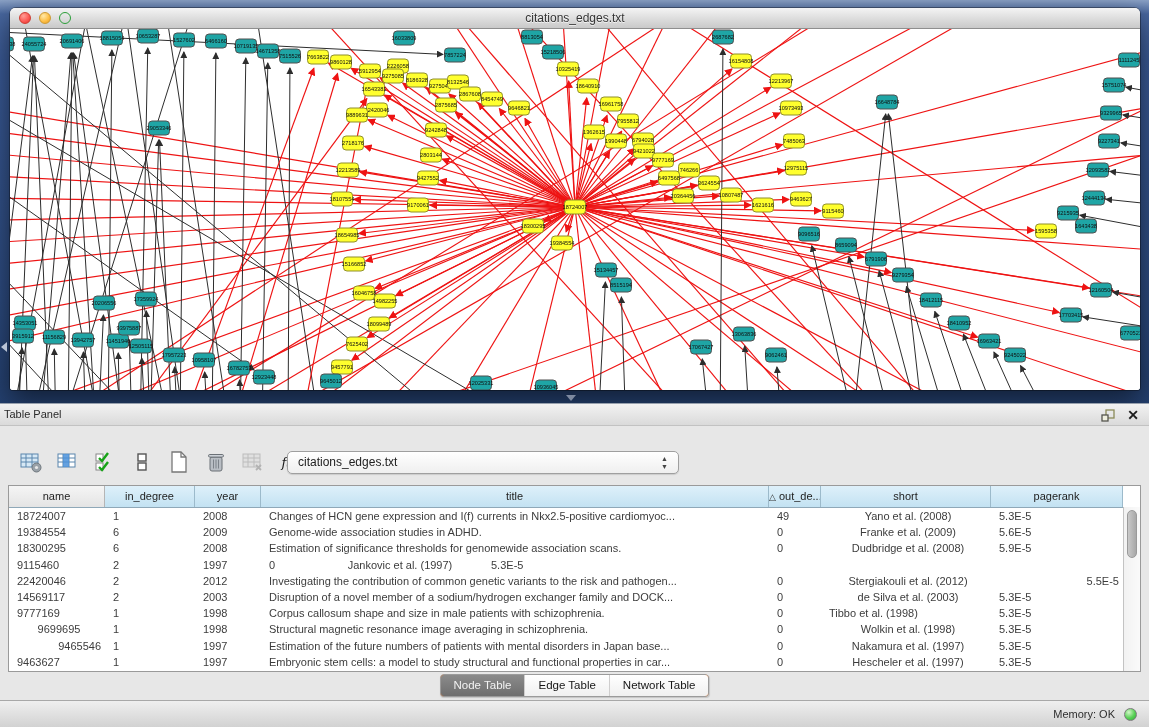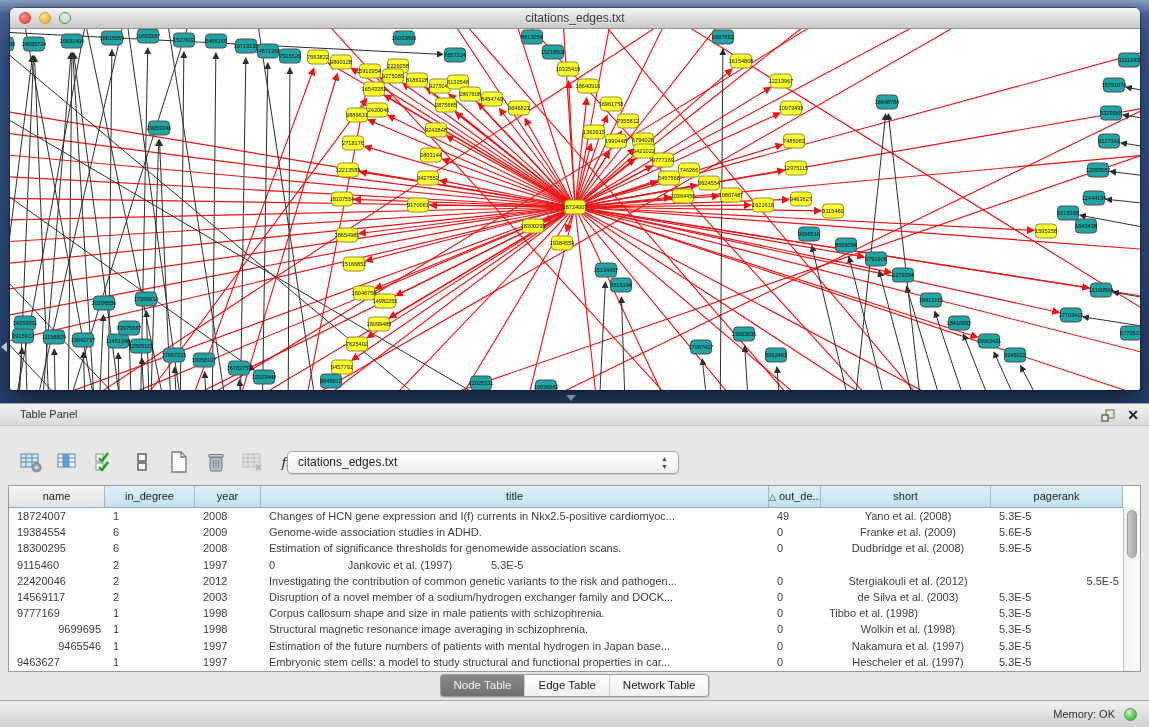--- a/index.html
+++ b/index.html
@@ -46,21 +46,21 @@
     position:absolute;left:1px;top:342px;width:0;height:0;
     border-top:5px solid transparent;border-bottom:5px solid transparent;border-right:6px solid #b9c4d6;
   }
   
   .table-panel{
     position:absolute;left:0;top:403px;width:1149px;height:297px;
     background:#e7e7e7;border-top:1px solid #97a0ad;box-sizing:border-box;
   }
   .panel-header{
     position:relative;height:21px;background:linear-gradient(180deg,#f2f2f2,#dadada);
-    border-bottom:1px solid #c2c2c2;font-size:11px;color:#2b2b2b;line-height:21px;padding-left:20px;
+    border-bottom:1px solid #c2c2c2;font-size:11px;color:#2b2b2b;line-height:21px;padding-left:4px;
   }
   .panel-hicons{position:absolute;right:10px;top:0;height:21px;display:flex;align-items:center;gap:12px;}
   .float-ic{width:14px;height:13px;display:inline-block;}
   .close-x{font-size:14px;font-weight:bold;color:#1d1d1d;line-height:14px;cursor:default;}
   .toolbar{position:relative;height:50px;}
   .tb-icons{position:absolute;left:18px;top:23px;display:flex;gap:11px;align-items:center;}
   .tb-btn{width:26px;height:26px;display:flex;align-items:center;justify-content:center;border-radius:3px;}
   .fx-glyph{font-family:"DejaVu Serif",serif;font-style:italic;font-size:13px;color:#1a1a1a;}
   .fx-glyph small{font-size:9px;}
   .combo{
@@ -921,33 +921,33 @@
         <div class="tr">
           <div class="td" style="width: 96px; text-align: left;">9777169</div>
           <div class="td" style="width: 90px; text-align: left;">1</div>
           <div class="td" style="width: 66px; text-align: left;">1998</div>
           <div class="td" style="width: 508px; text-align: left;">Corpus callosum shape and size in male patients with schizophrenia.</div>
           <div class="td" style="width: 52px; text-align: left;">0</div>
           <div class="td" style="width: 170px; ">Tibbo et al. (1998)</div>
           <div class="td" style="width: 132px; text-align: left;">5.3E-5</div>
         </div>
         <div class="tr">
-          <div class="td" style="width: 96px; text-align: right;">9699695</div>
+          <div class="td" style="width: 96px; text-align: center;">9699695</div>
           <div class="td" style="width: 90px; text-align: left;">1</div>
           <div class="td" style="width: 66px; text-align: left;">1998</div>
           <div class="td" style="width: 508px; text-align: left;">Structural magnetic resonance image averaging in schizophrenia.</div>
           <div class="td" style="width: 52px; text-align: left;">0</div>
           <div class="td" style="width: 170px; text-align: center;">Wolkin et al. (1998)</div>
           <div class="td" style="width: 132px; text-align: left;">5.3E-5</div>
         </div>
         <div class="tr">
           <div class="td" style="width: 96px; text-align: right;">9465546</div>
           <div class="td" style="width: 90px; text-align: left;">1</div>
           <div class="td" style="width: 66px; text-align: left;">1997</div>
-          <div class="td" style="width: 508px; text-align: left;">Estimation of the future numbers of patients with mental hydrogen in Japan base...</div>
+          <div class="td" style="width: 508px; text-align: left;">Estimation of the future numbers of patients with mental disorders in Japan base...</div>
           <div class="td" style="width: 52px; text-align: left;">0</div>
           <div class="td" style="width: 170px; text-align: center;">Nakamura et al. (1997)</div>
           <div class="td" style="width: 132px; text-align: left;">5.3E-5</div>
         </div>
         <div class="tr">
           <div class="td" style="width: 96px; text-align: left;">9463627</div>
           <div class="td" style="width: 90px; text-align: left;">1</div>
           <div class="td" style="width: 66px; text-align: left;">1997</div>
           <div class="td" style="width: 508px; text-align: left;">Embryonic stem cells: a model to study structural and functional properties in car...</div>
           <div class="td" style="width: 52px; text-align: left;">0</div>

